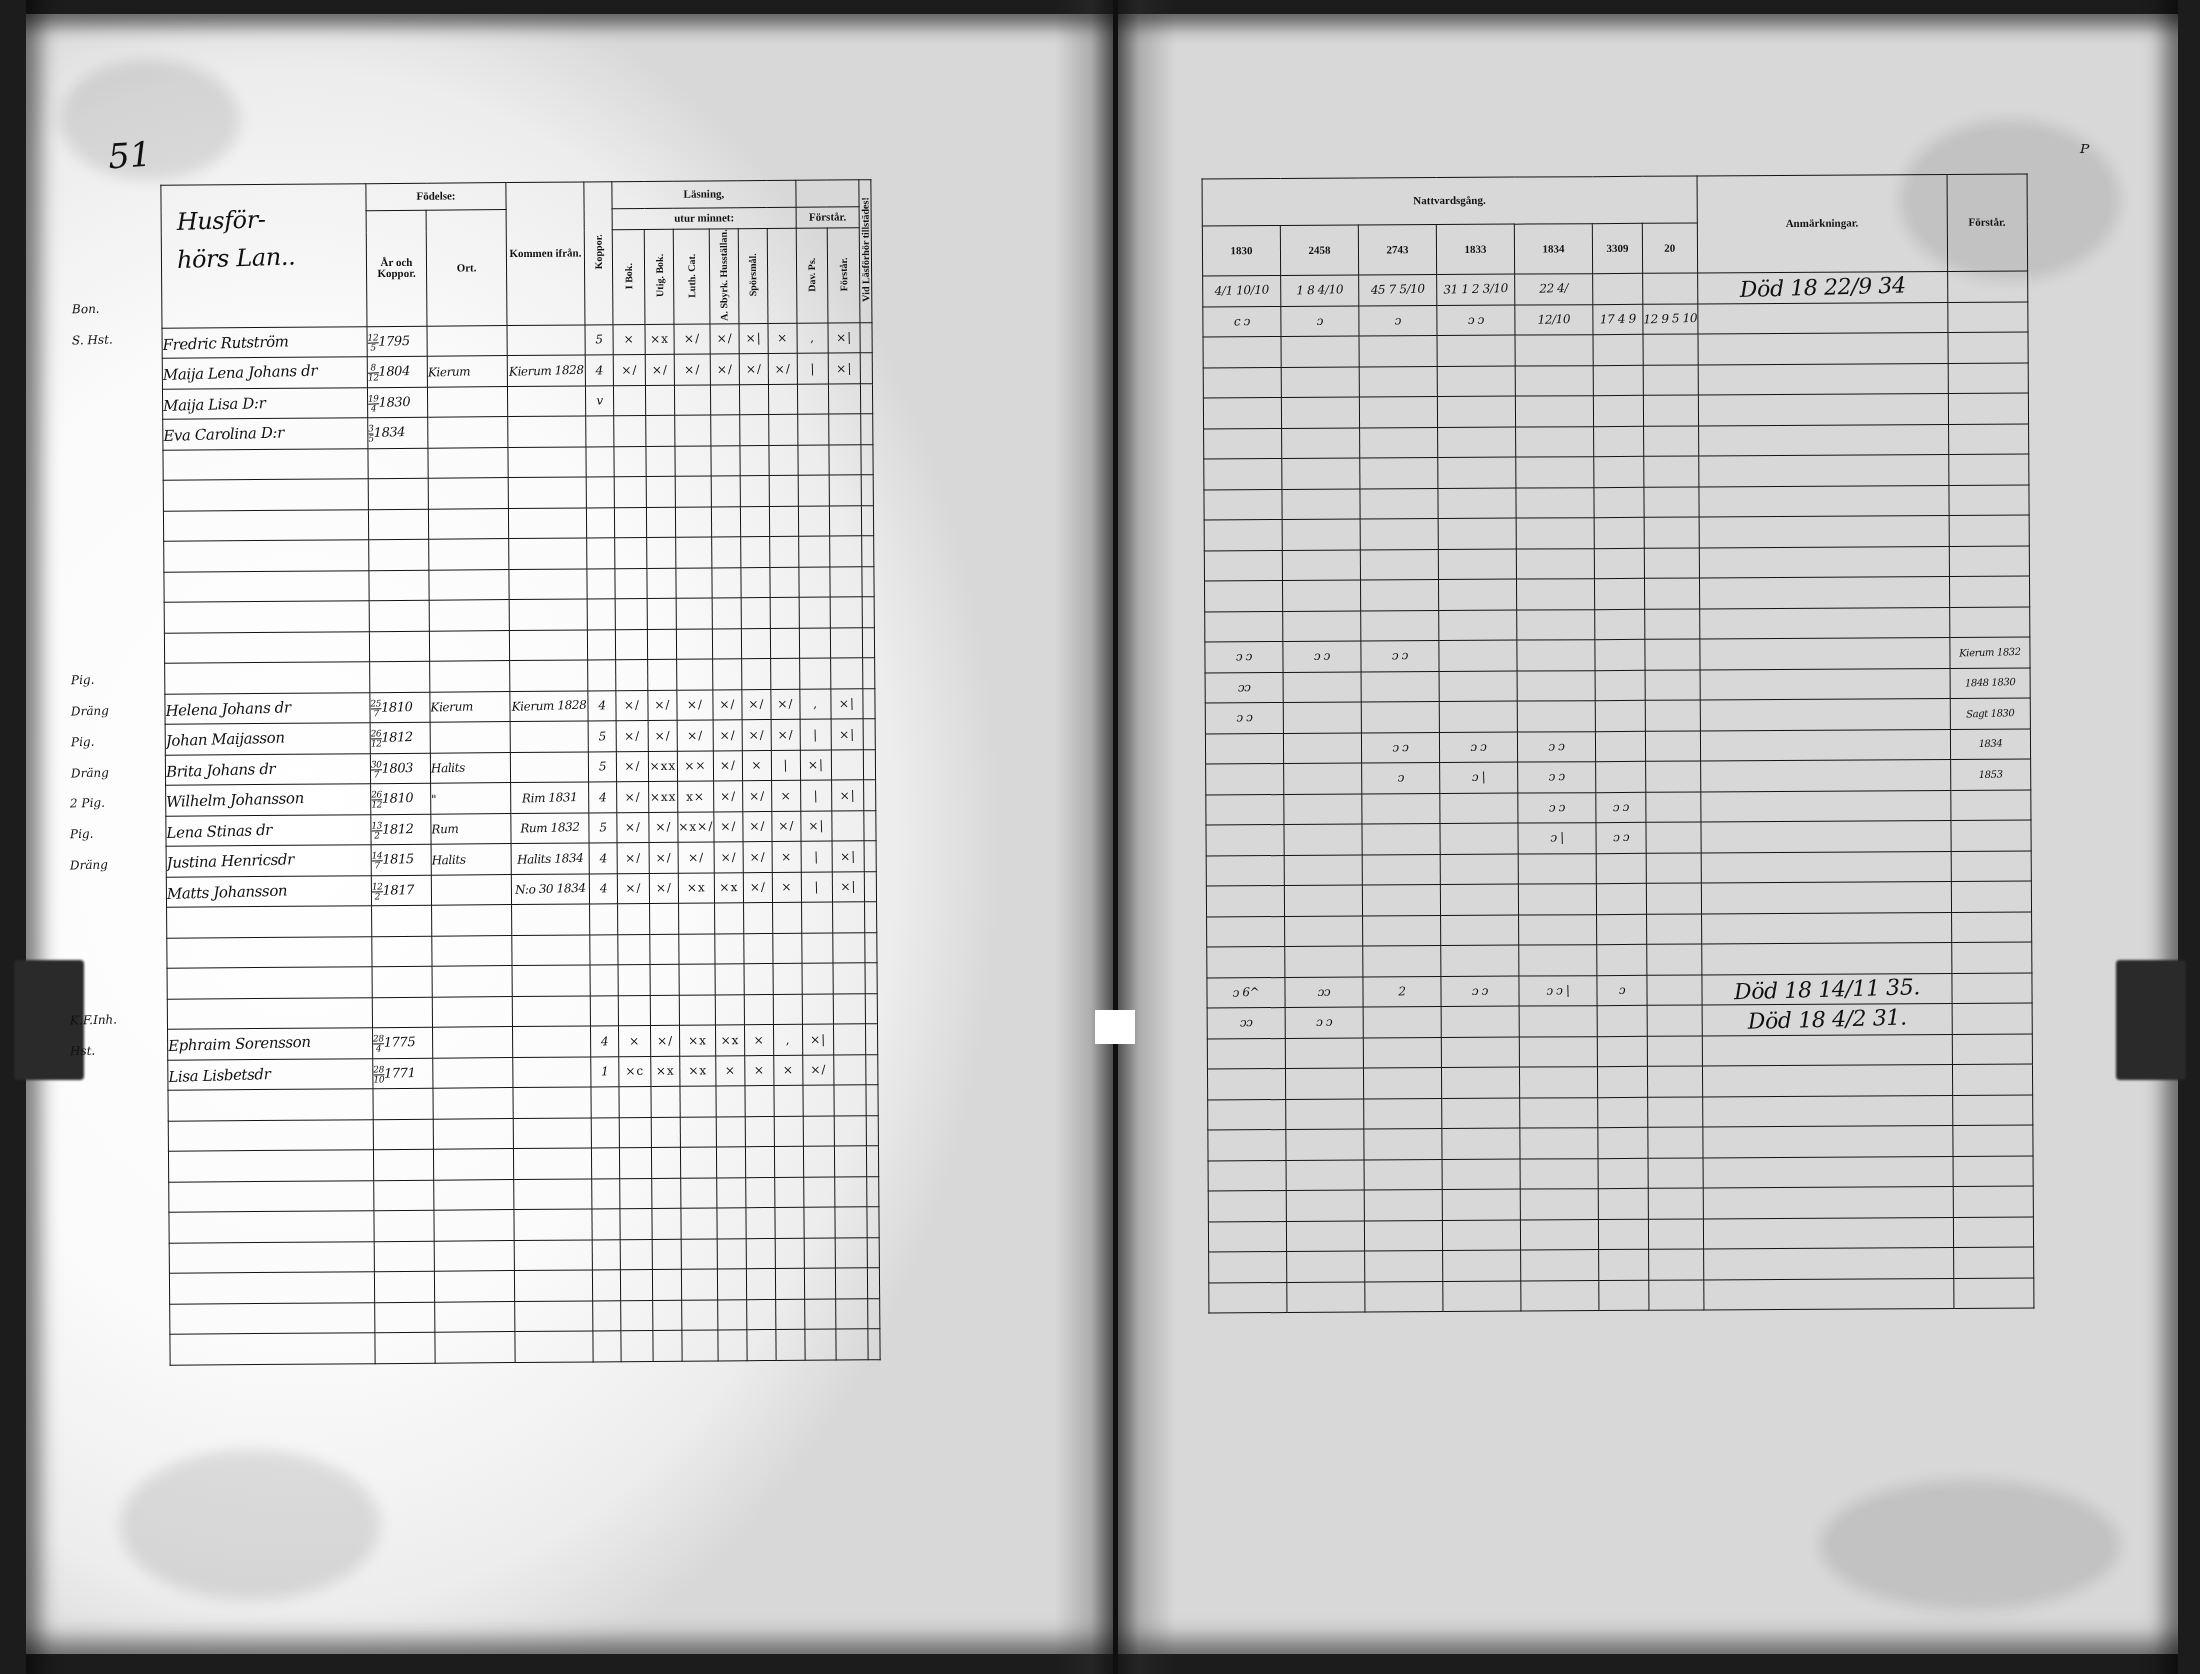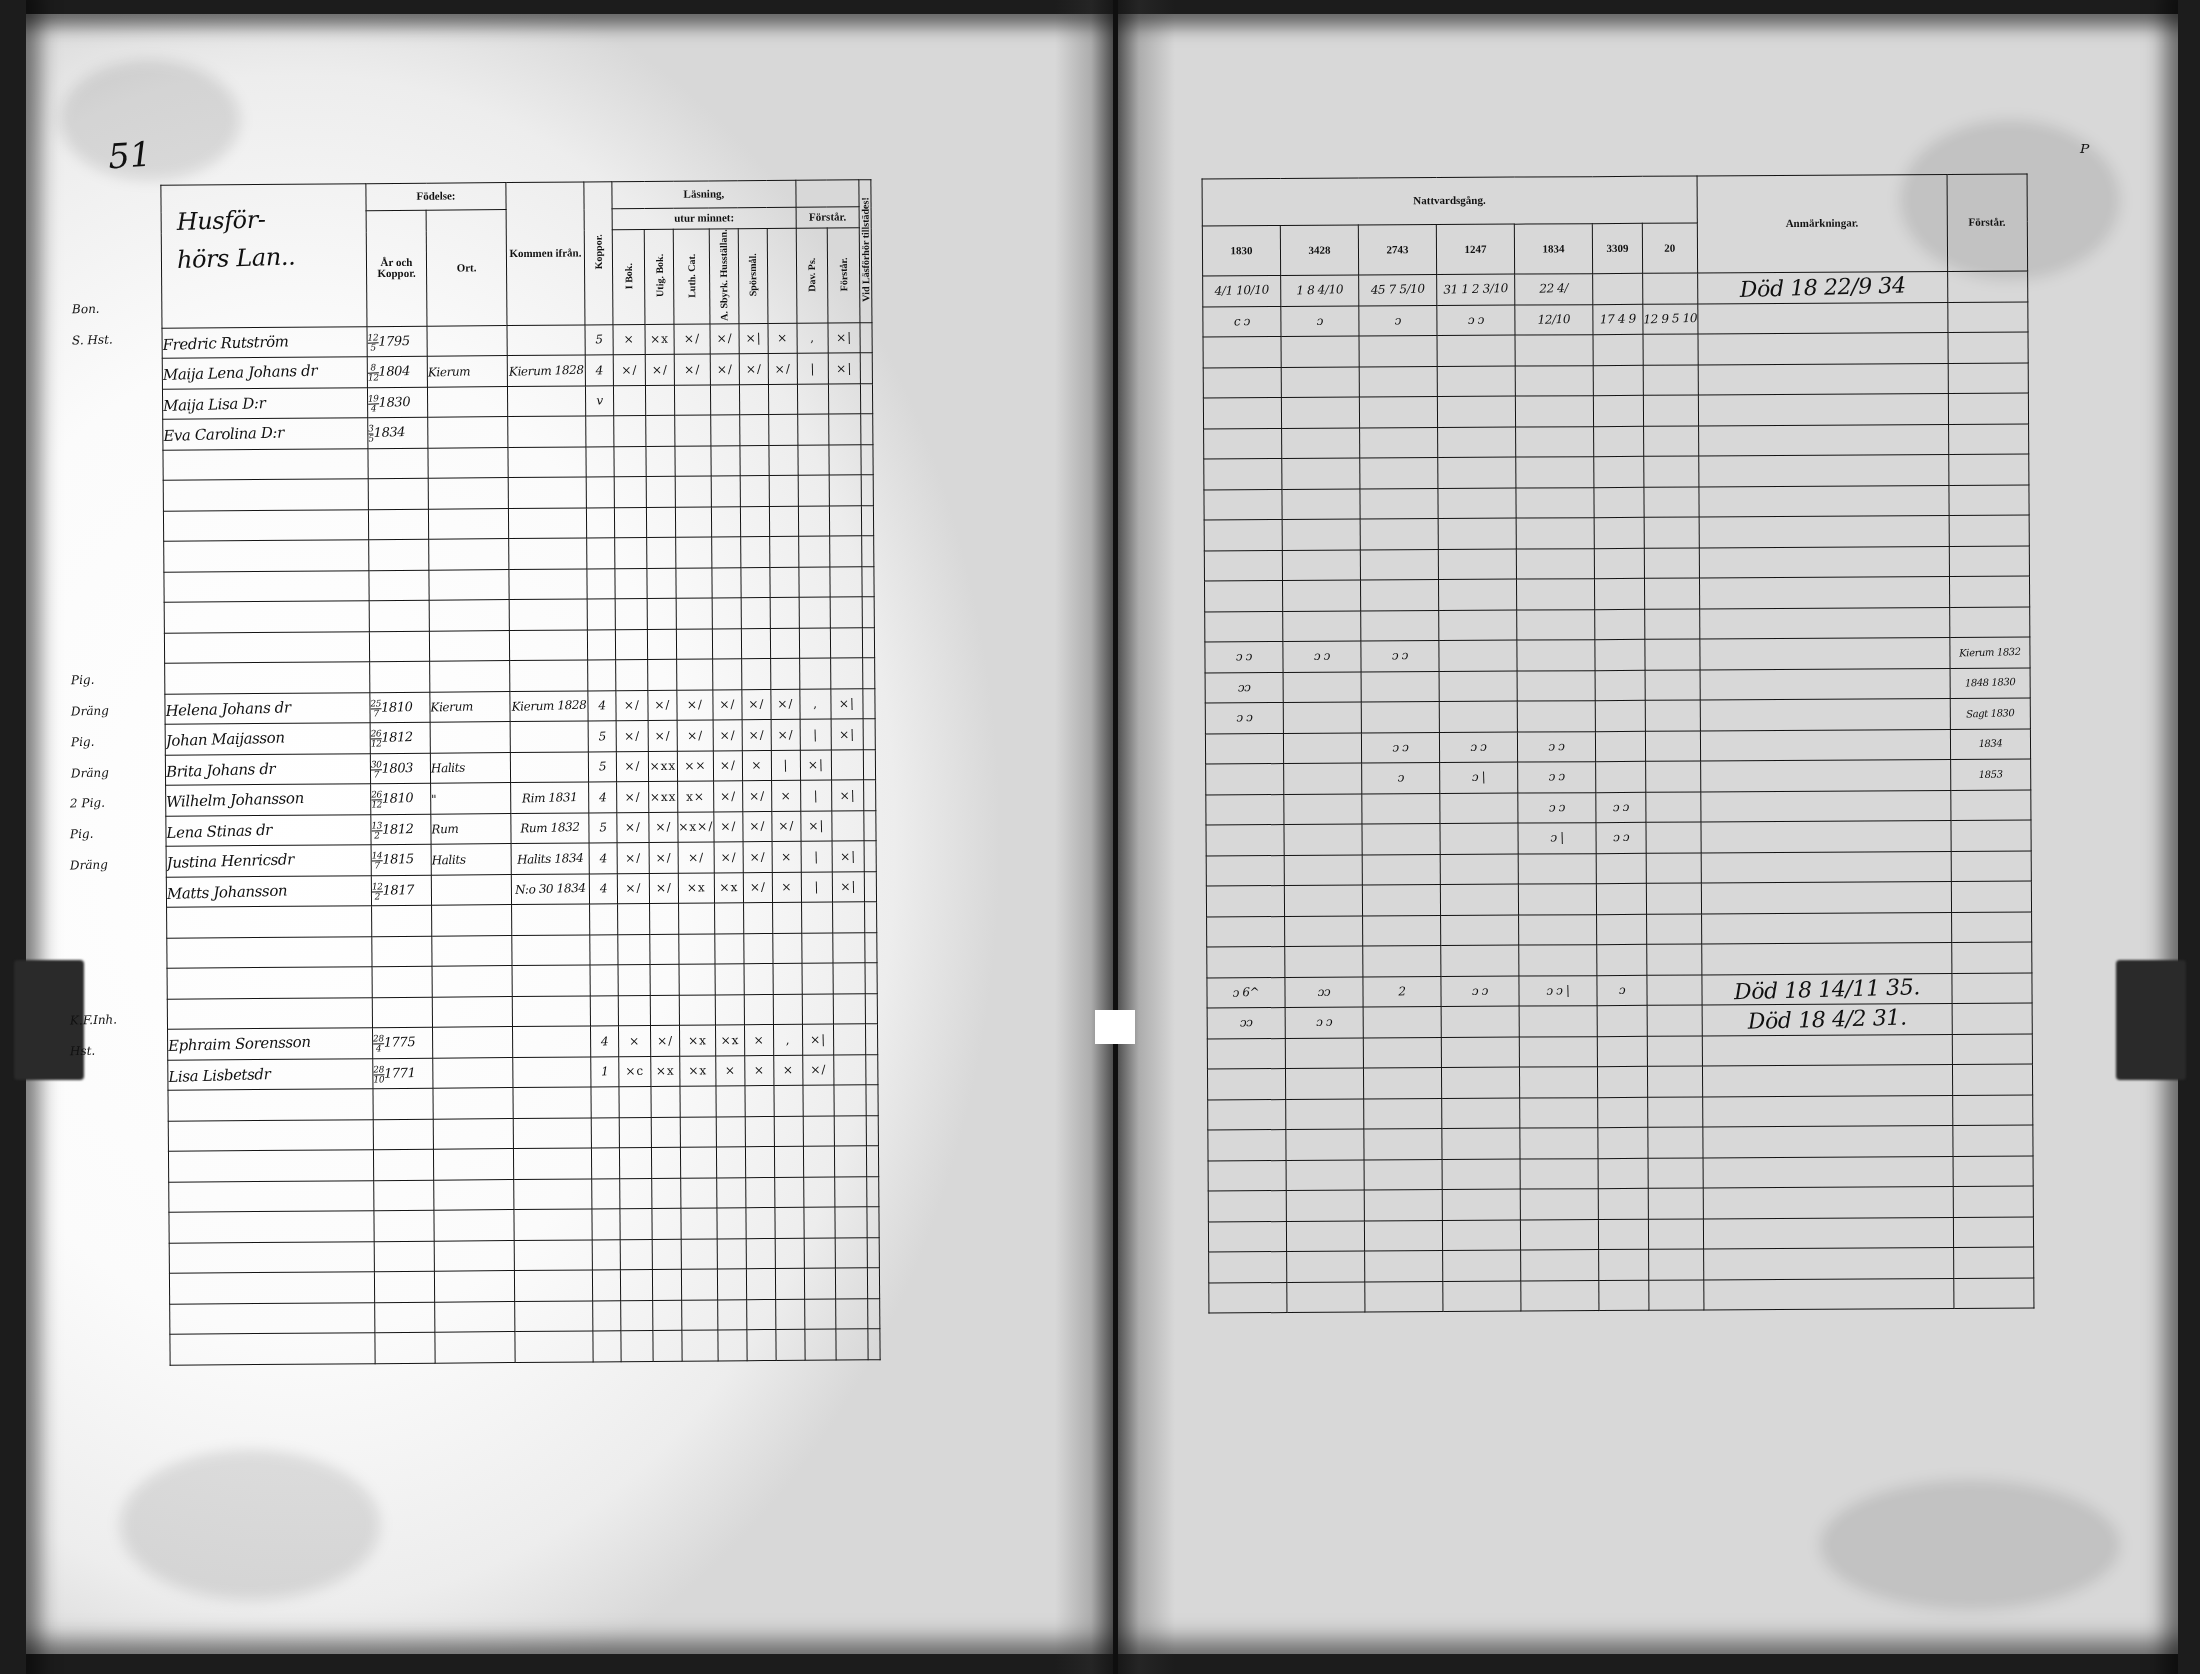--- a/index.html
+++ b/index.html
@@ -964,23 +964,23 @@
           <col style="width:80px">
       </colgroup>
       <thead>
         <tr>
           <th colspan="7" class="hdr-big" style="height:46px;">Nattvardsgång.</th>
           <th rowspan="2" class="hdr-big">Anmärkningar.</th>
           <th rowspan="2" class="hdr-sm">Förstår.</th>
         </tr>
         <tr id="right-year-row" style="height:50px;">
             <th class="hdr-big">1830</th>
-            <th class="hdr-big">3428</th>
+            <th class="hdr-big">2458</th>
             <th class="hdr-big">2743</th>
-            <th class="hdr-big">1247</th>
+            <th class="hdr-big">1833</th>
             <th class="hdr-big">1834</th>
             <th class="hdr-big">3309</th>
             <th class="hdr-big">20</th>
           </tr>
       </thead>
       <tbody id="right-body">
           <tr class="row">
             <td class="cellpad ctr">
               <span class="hw sm">4/1  10/10</span>
             </td>

